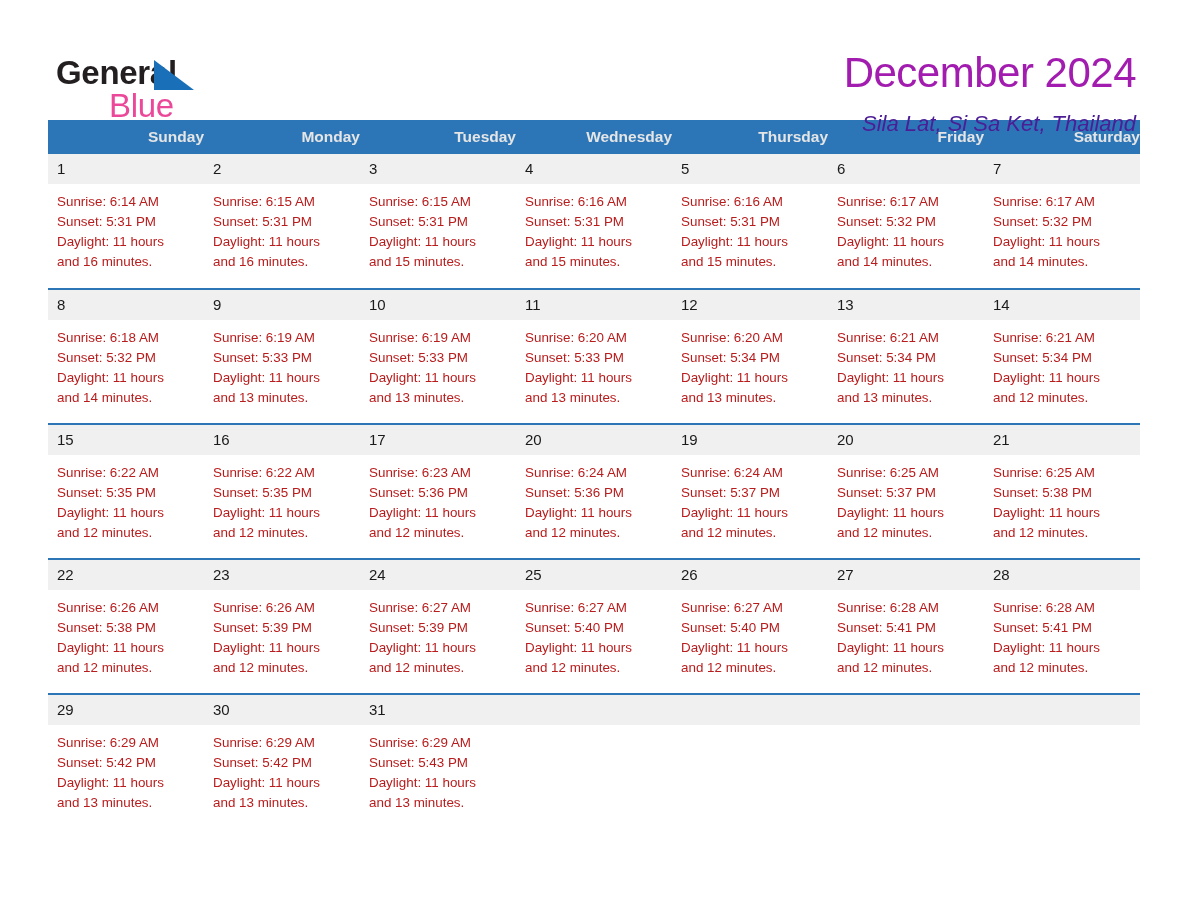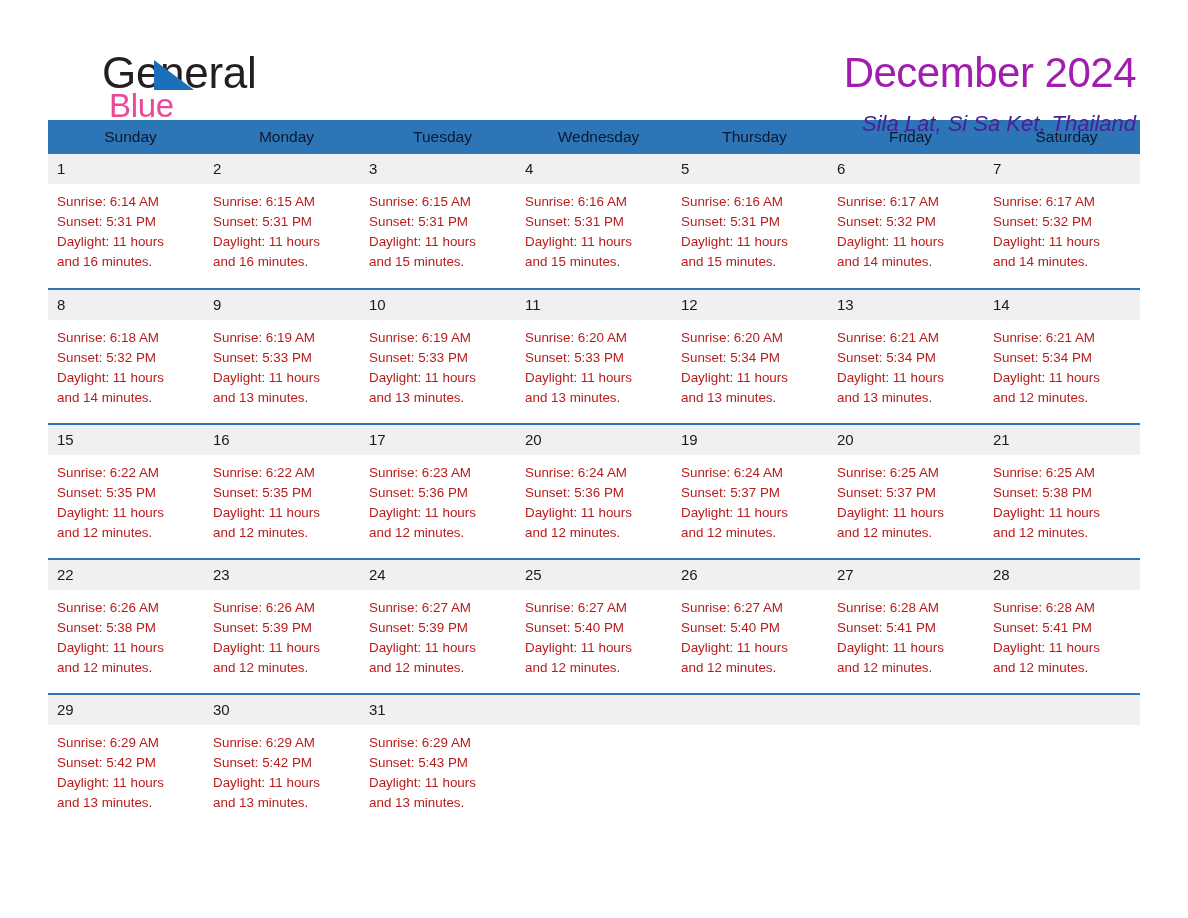--- a/index.html
+++ b/index.html
@@ -33,29 +33,28 @@
     height: 112px;
   }
 
   .logo {
     position: relative;
     width: 200px;
     height: 70px;
     user-select: none;
   }
   .logo-general {
-    font-size: 44px;
+    font-size: 33px;
     line-height: 33px;
     color: #231f20;
     letter-spacing: -0.3px;
-    font-weight: 400;
+    font-weight: 700;
     position: absolute;
     top: 10px;
     left: 0;
-    margin-left: 46px;
   }
   .logo-triangle {
     position: absolute;
     left: 98px;
     top: 14px;
     width: 0;
     height: 0;
     border-left: 40px solid #1a70b8;
     border-top: 30px solid transparent;
   }
@@ -99,24 +98,24 @@
   }
 
   table.cal {
     width: 100%;
     border-collapse: collapse;
     table-layout: fixed;
   }
 
   thead th {
     background: #2c76b8;
-    color: #0f172a;
+    color: #e5e5e5;
     font-size: 15.5px;
-    font-weight: 400;
-    text-align: center;
+    font-weight: 700;
+    text-align: right;
     padding: 8px 0 8px 9px;
     height: 33px;
     vertical-align: middle;
   }
 
   tbody tr.week-row > td {
     vertical-align: top;
     padding: 0;
     border-top: 2px solid #2c76b8;
     height: 135px;

